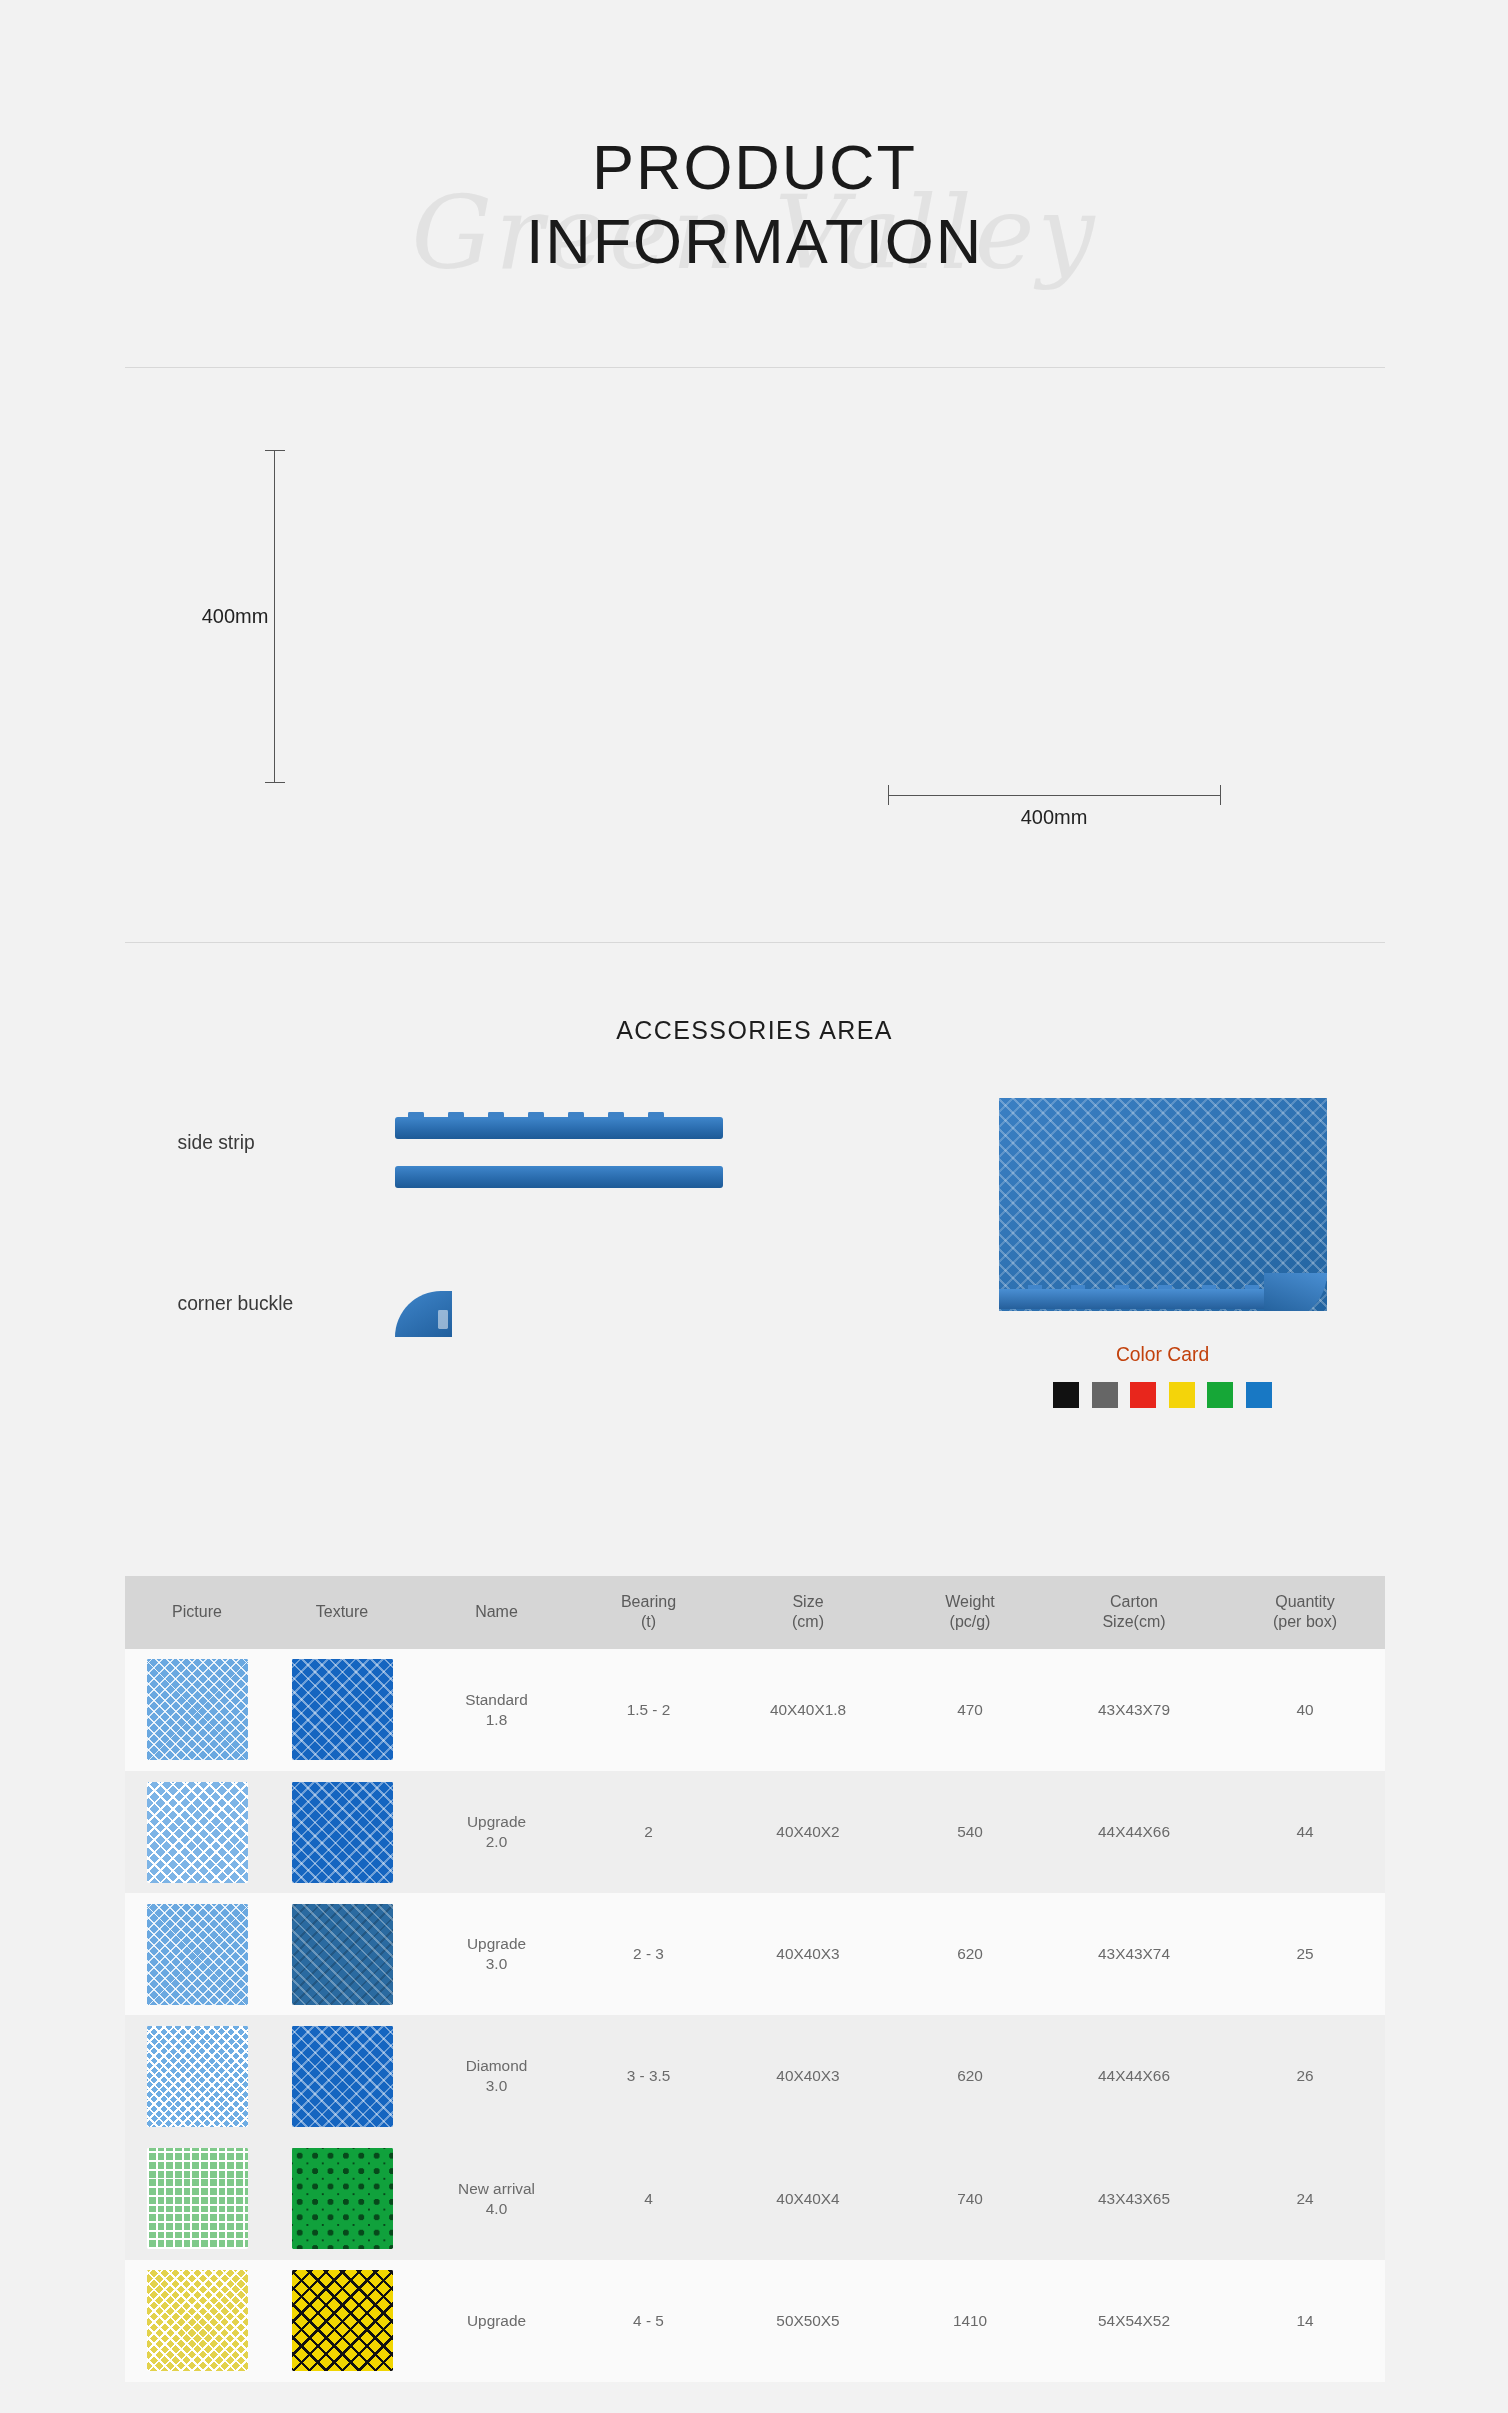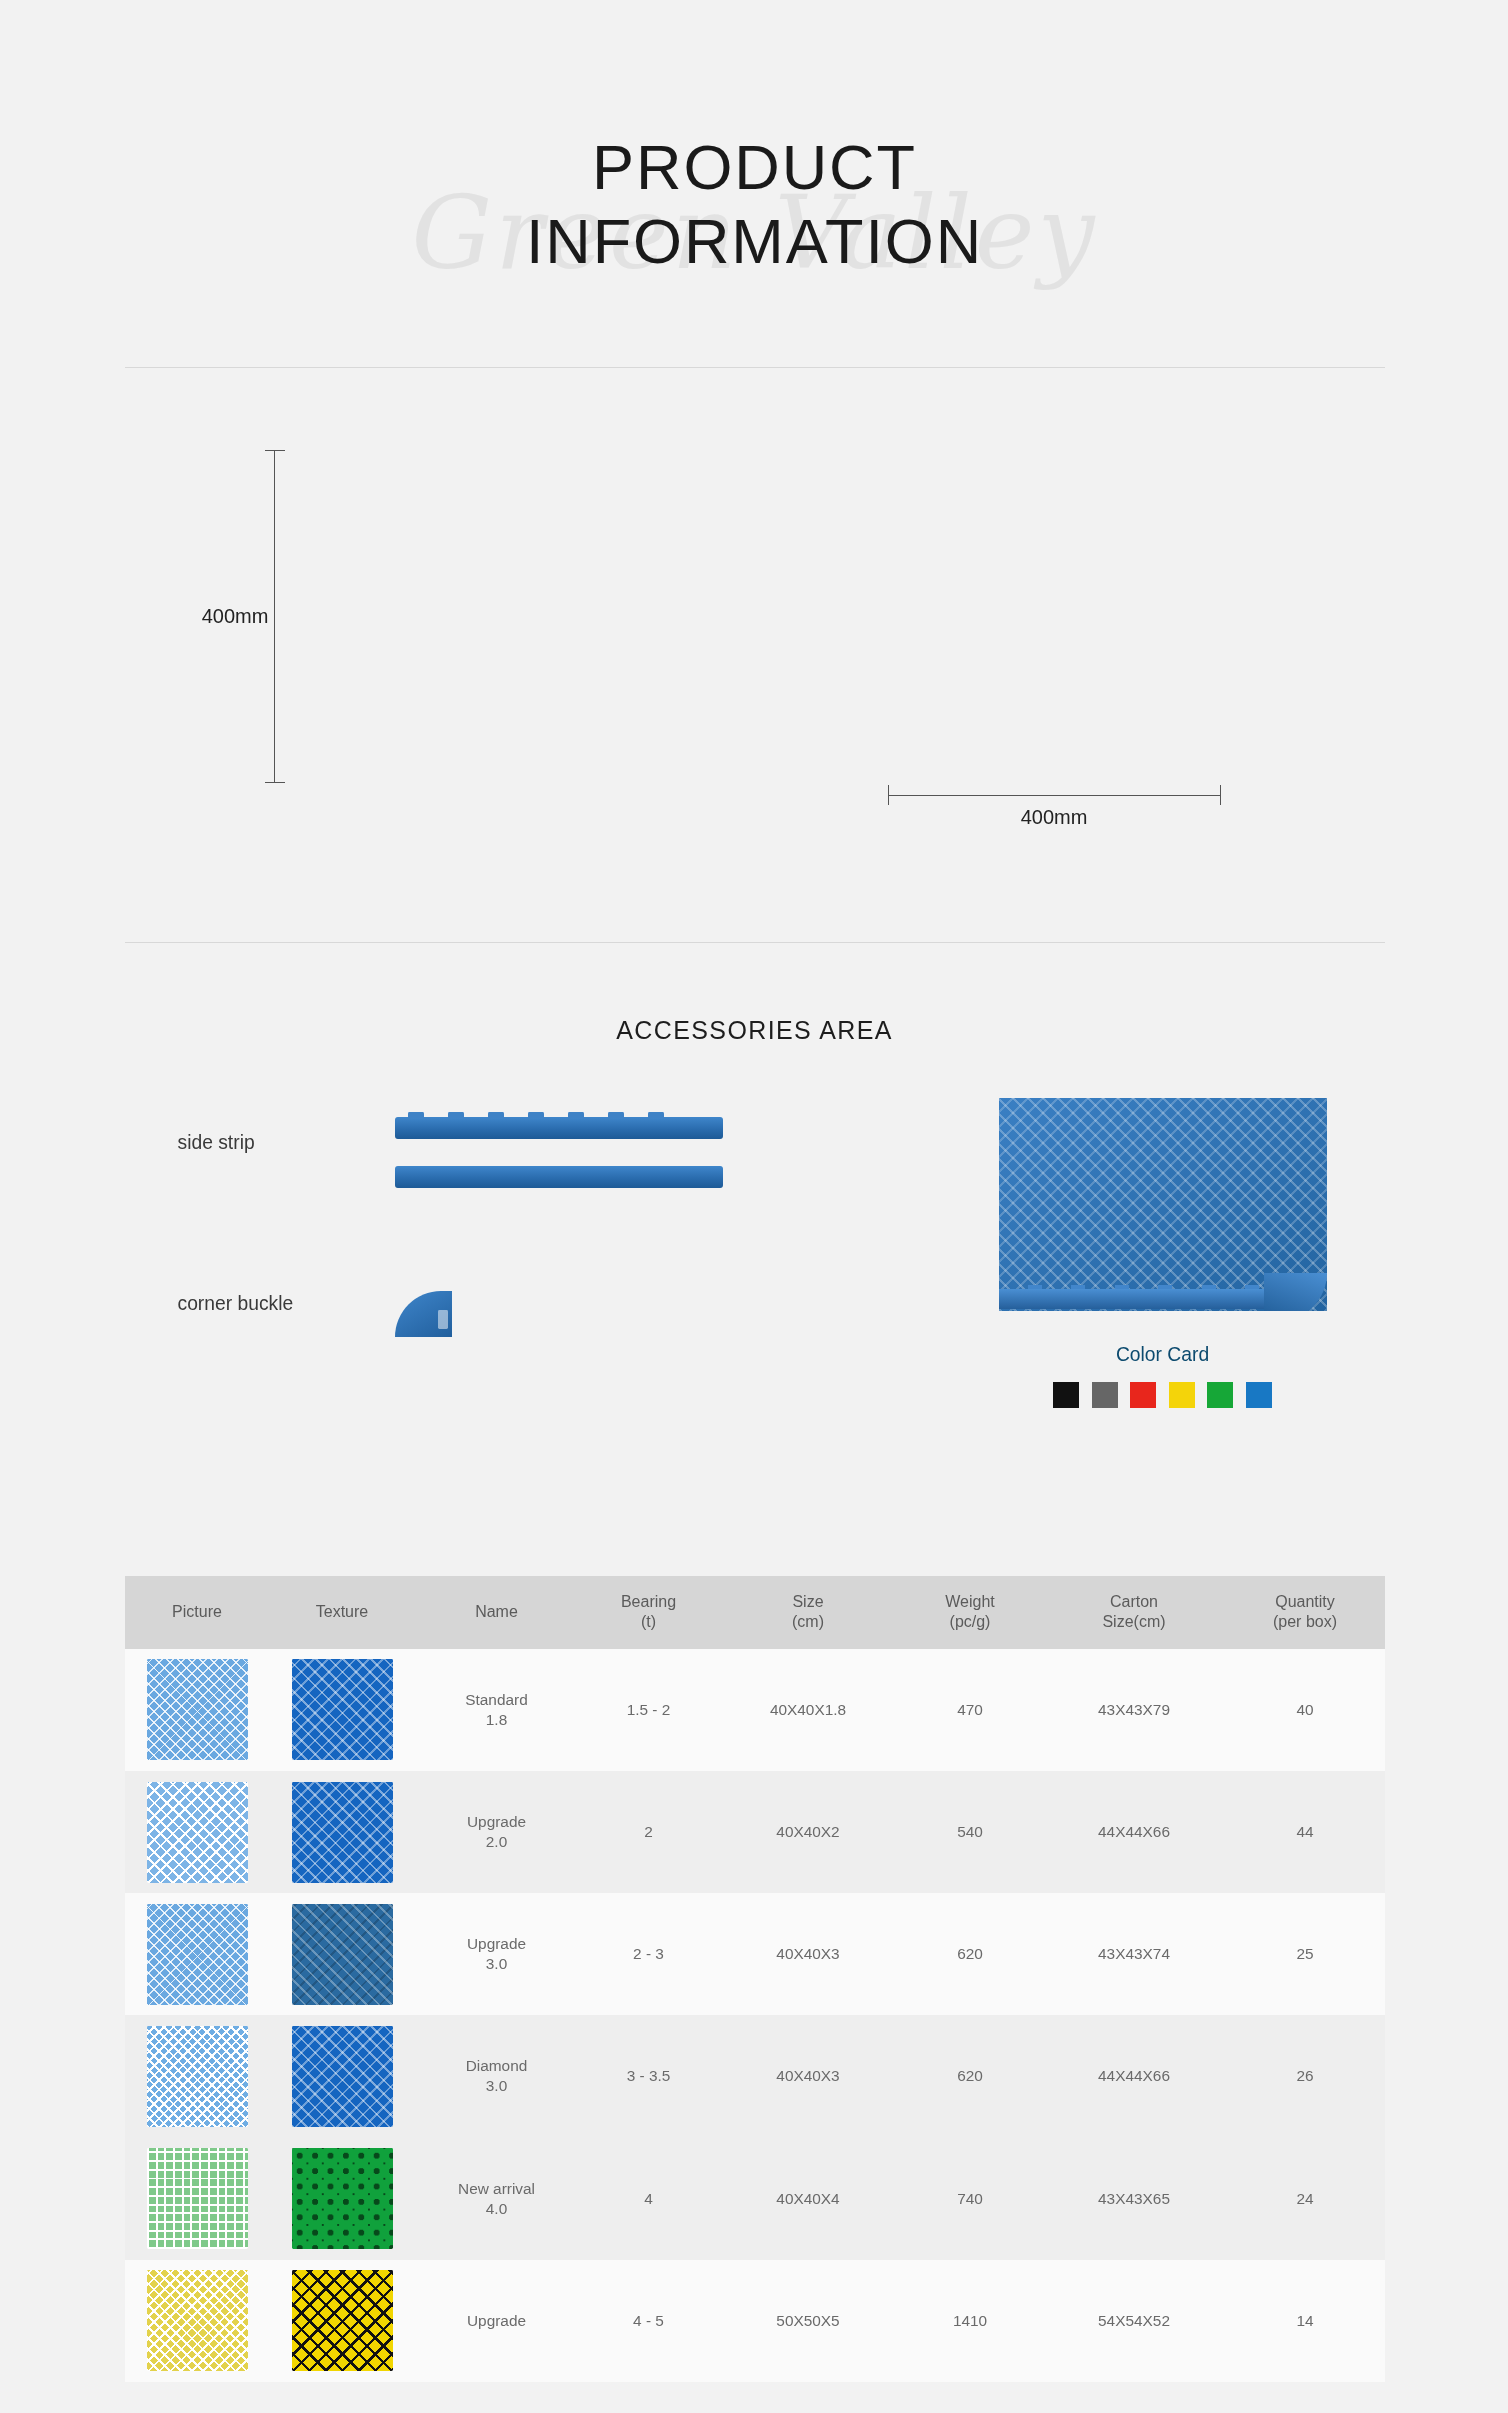--- a/index.html
+++ b/index.html
@@ -228,21 +228,21 @@
   }
   .corner-photo .white-gap {
     position:absolute; left:0; right:0; bottom:0; height: 14.5px; background:#f2f2f2;
   }
 
   .color-card-title {
     position: absolute;
     left: 874px; top: 386px; width: 328px;
     text-align: center;
     font-size: 19.3px;
-    color: #0c4a6e;
+    color: #c2410c;
   }
   .swatches {
     position: absolute;
     left: 874px; top: 424px; width: 328px;
     display: flex; justify-content: center; gap: 12.6px;
   }
   .swatches span { width: 26px; height: 26px; display:block; }
 
   
   .table-wrap {

